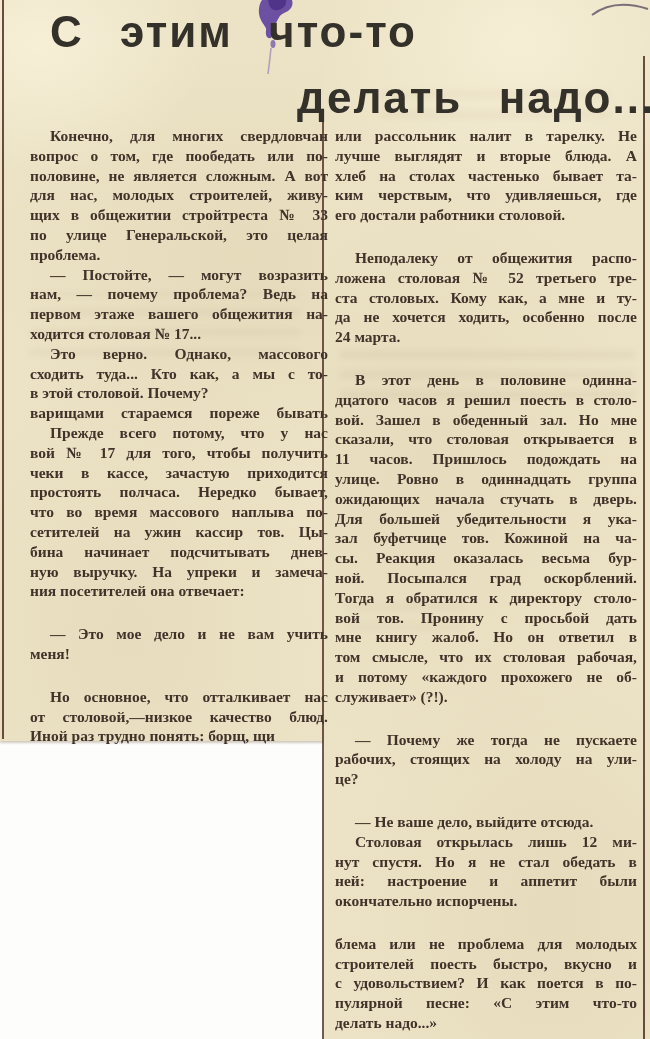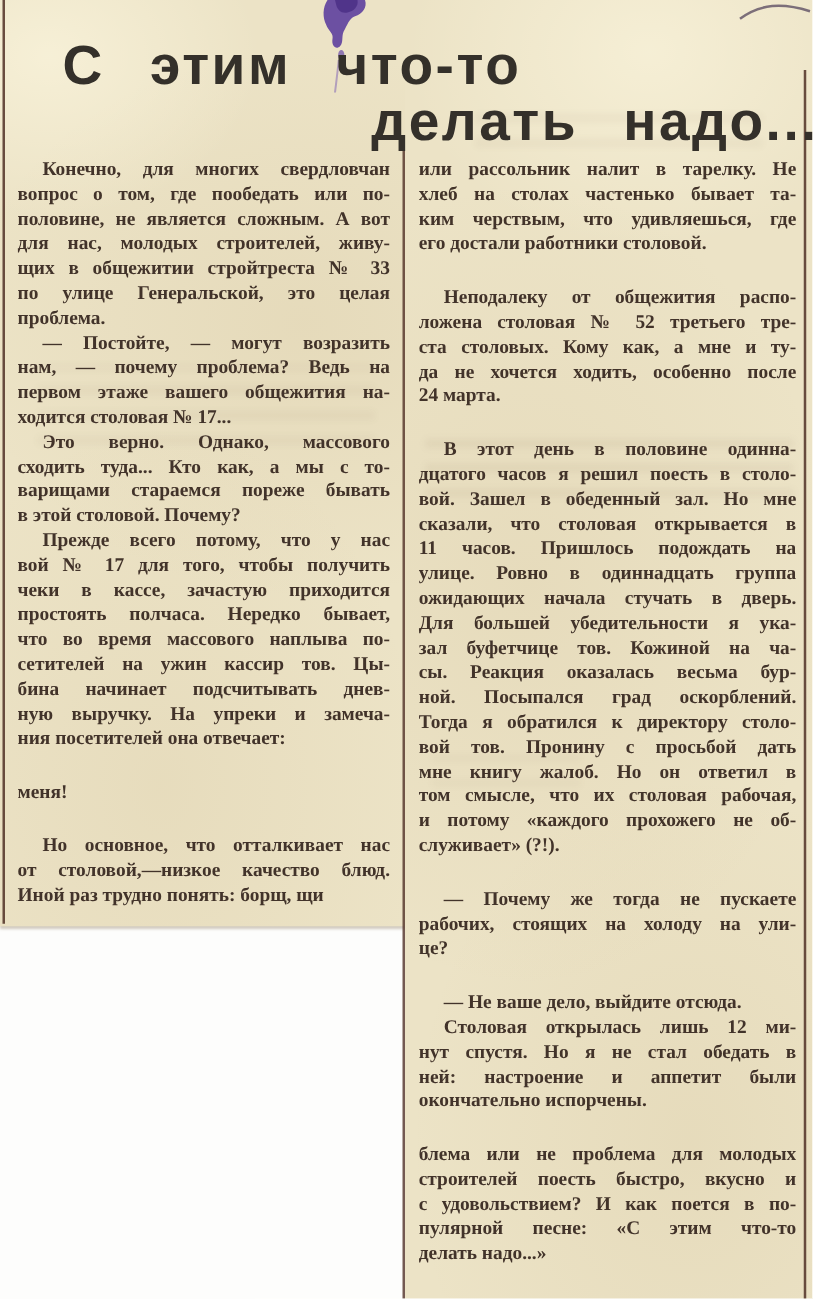--- a/index.html
+++ b/index.html
@@ -41,33 +41,33 @@
     position: absolute;
     font-family: "Liberation Sans", "DejaVu Sans", sans-serif;
     font-weight: 700;
     font-size: 44px;
     line-height: 48px;
     color: #34302a;
     letter-spacing: 2px;
     word-spacing: 22px;
     white-space: nowrap;
   }
-  .headline-1 { left: 50px;  top: 29px; }
+  .headline-1 { left: 50px;  top: 8px; }
   .headline-2 { left: 277px; top: 74px; margin-left: 20px; }
 
   
   .col {
     position: absolute;
     top: 126px;
     color: #42332a;
     font-size: 15.5px;
     font-weight: 700;
     line-height: 19.8px;
   }
-  .col-left  { left: 14px;  width: 298px; }
+  .col-left  { left: 30px;  width: 298px; }
   .col-right { left: 335px; width: 302px; }
 
   .para { margin: 0; }
   .para.gap { margin-top: 23px; }
   .line {
     text-align: justify;
     text-align-last: justify;
     height: 19.8px;
     overflow: hidden;
     white-space: nowrap;
@@ -143,46 +143,48 @@
       </div>
       <div class="para">
         <div class="line indent">— Постойте, — могут возразить</div>
         <div class="line">нам, — почему проблема? Ведь на</div>
         <div class="line">первом этаже вашего общежития на-</div>
         <div class="line last">ходится столовая № 17...</div>
       </div>
       <div class="para">
         <div class="line indent">Это верно. Однако, массового</div>
         <div class="line">сходить туда... Кто как, а мы с то-</div>
+        <div class="line last">в этой столовой. Почему?</div>
         <div class="line">варищами стараемся пореже бывать</div>
-        <div class="line last">в этой столовой. Почему?</div>
       </div>
       <div class="para">
         <div class="line indent">Прежде всего потому, что у нас</div>
         <div class="line">вой № 17 для того, чтобы получить</div>
         <div class="line">чеки в кассе, зачастую приходится</div>
         <div class="line">простоять полчаса. Нередко бывает,</div>
         <div class="line">что во время массового наплыва по-</div>
         <div class="line">сетителей на ужин кассир тов. Цы-</div>
         <div class="line">бина начинает подсчитывать днев-</div>
         <div class="line">ную выручку. На упреки и замеча-</div>
         <div class="line last">ния посетителей она отвечает:</div>
       </div>
       <div class="para gap">
+        <div class="line indent">— Это мое дело и не вам учить</div>
         <div class="line last">меня!</div>
       </div>
       <div class="para gap">
         <div class="line indent">Но основное, что отталкивает нас</div>
         <div class="line">от столовой,—низкое качество блюд.</div>
         <div class="line last">Иной раз трудно понять: борщ, щи</div>
       </div>
     </div>
   <div class="col col-right">
   <div class="para">
         <div class="line">или рассольник налит в тарелку. Не</div>
+        <div class="line">лучше выглядят и вторые блюда. А</div>
         <div class="line">хлеб на столах частенько бывает та-</div>
         <div class="line">ким черствым, что удивляешься, где</div>
         <div class="line last">его достали работники столовой.</div>
       </div>
       <div class="para gap">
         <div class="line indent">Неподалеку от общежития распо-</div>
         <div class="line">ложена столовая № 52 третьего тре-</div>
         <div class="line">ста столовых. Кому как, а мне и ту-</div>
         <div class="line">да не хочется ходить, особенно после</div>
         <div class="line last">24 марта.</div>

